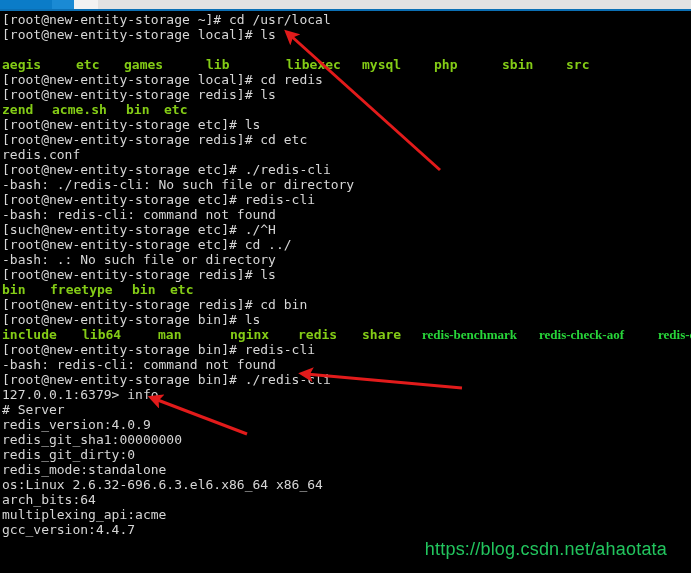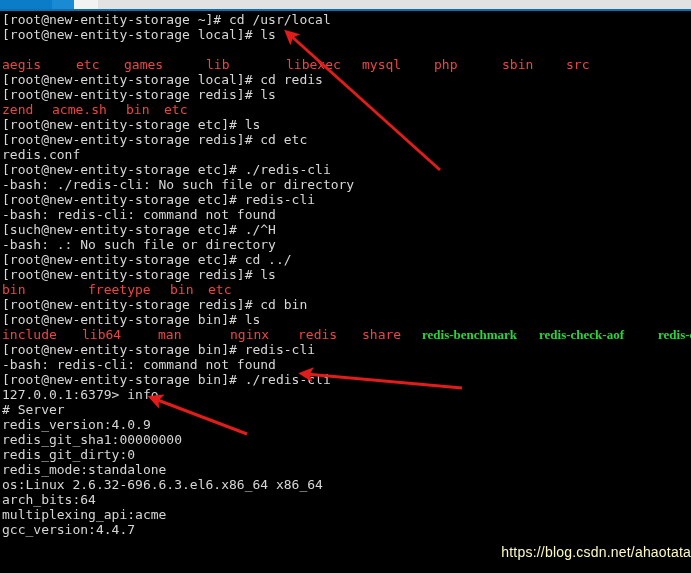--- a/index.html
+++ b/index.html
@@ -78,39 +78,39 @@
     display: block;
     height: 15px;
     line-height: 15px;
     font-size: 13px;
     white-space: pre;
   }
   .ls-line .cell {
     display: inline-block;
     white-space: pre;
   }
-  .dir  { color: #ef4444; font-weight: normal; }
+  .dir  { color: #84cc16; font-weight: bold; }
   .exe  { color: #28d63a; font-weight: bold; font-family: Liberation Serif, serif; }
 
   
   #arrows {
     position: absolute;
     left: 0; top: 0;
     width: 691px; height: 573px;
     pointer-events: none;
   }
 
   
   #watermark {
     position: absolute;
-    right: 0;
+    right: 24px;
     bottom: 13px;
     font-family: "Liberation Sans", sans-serif;
-    font-size: 14px;
-    color: #fef9c3;
+    font-size: 18px;
+    color: #22c55e;
     letter-spacing: 0.2px;
   }
 </style>
 </head>
 <body>
 
 <div id="app">
 
   <div id="tabstrip">
     <div class="tab active"></div>
@@ -130,24 +130,24 @@
         <div class="line">[root@new-entity-storage redis]# ls</div>
         <div class="ls-line"><span class="cell dir" style="width: 50px;">zend</span><span class="cell dir" style="width: 74px;">acme.sh</span><span class="cell dir" style="width: 38px;">bin</span><span class="cell dir" style="width: 38px;">etc</span></div>
         <div class="line">[root@new-entity-storage etc]# ls</div>
         <div class="line">[root@new-entity-storage redis]# cd etc</div>
         <div class="line">redis.conf</div>
         <div class="line">[root@new-entity-storage etc]# ./redis-cli</div>
         <div class="line">-bash: ./redis-cli: No such file or directory</div>
         <div class="line">[root@new-entity-storage etc]# redis-cli</div>
         <div class="line">-bash: redis-cli: command not found</div>
         <div class="line">[such@new-entity-storage etc]# ./^H</div>
+        <div class="line">[root@new-entity-storage etc]# cd ../</div>
         <div class="line">-bash: .: No such file or directory</div>
-        <div class="line">[root@new-entity-storage etc]# cd ../</div>
         <div class="line">[root@new-entity-storage redis]# ls</div>
-        <div class="ls-line"><span class="cell dir" style="width: 48px;">bin</span><span class="cell dir" style="width: 82px; margin-left: 38px;">freetype</span><span class="cell dir" style="width: 38px;">bin</span><span class="cell dir" style="width: 38px;">etc</span></div>
+        <div class="ls-line"><span class="cell dir" style="width: 48px;">bin</span><span class="cell dir" style="width: 82px;">freetype</span><span class="cell dir" style="width: 38px;">bin</span><span class="cell dir" style="width: 38px;">etc</span></div>
         <div class="line">[root@new-entity-storage redis]# cd bin</div>
         <div class="line">[root@new-entity-storage bin]# ls</div>
         <div class="ls-line"><span class="cell dir" style="width: 80px;">include</span><span class="cell dir" style="width: 76px;">lib64</span><span class="cell dir" style="width: 72px;">man</span><span class="cell dir" style="width: 68px;">nginx</span><span class="cell dir" style="width: 64px;">redis</span><span class="cell dir" style="width: 60px;">share</span><span class="cell exe" style="width: 117px;">redis-benchmark</span><span class="cell exe" style="width: 119px;">redis-check-aof</span><span class="cell exe" style="width: 119px;">redis-check-rdb</span></div>
         <div class="line">[root@new-entity-storage bin]# redis-cli</div>
         <div class="line">-bash: redis-cli: command not found</div>
         <div class="line">[root@new-entity-storage bin]# ./redis-cli</div>
         <div class="line">127.0.0.1:6379&gt; info</div>
         <div class="line"># Server</div>
         <div class="line">redis_version:4.0.9</div>
         <div class="line">redis_git_sha1:00000000</div>

